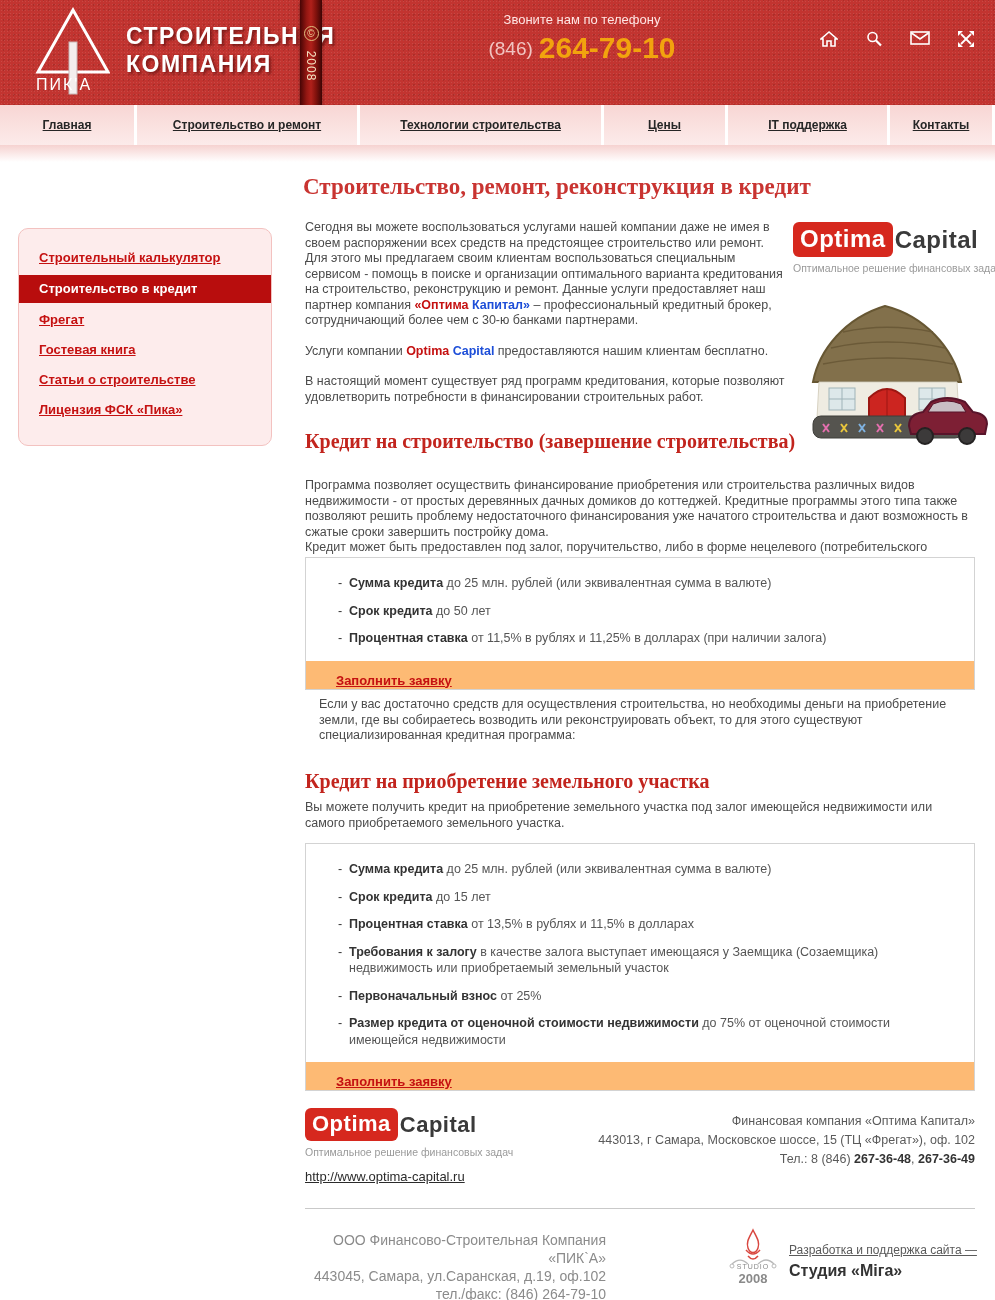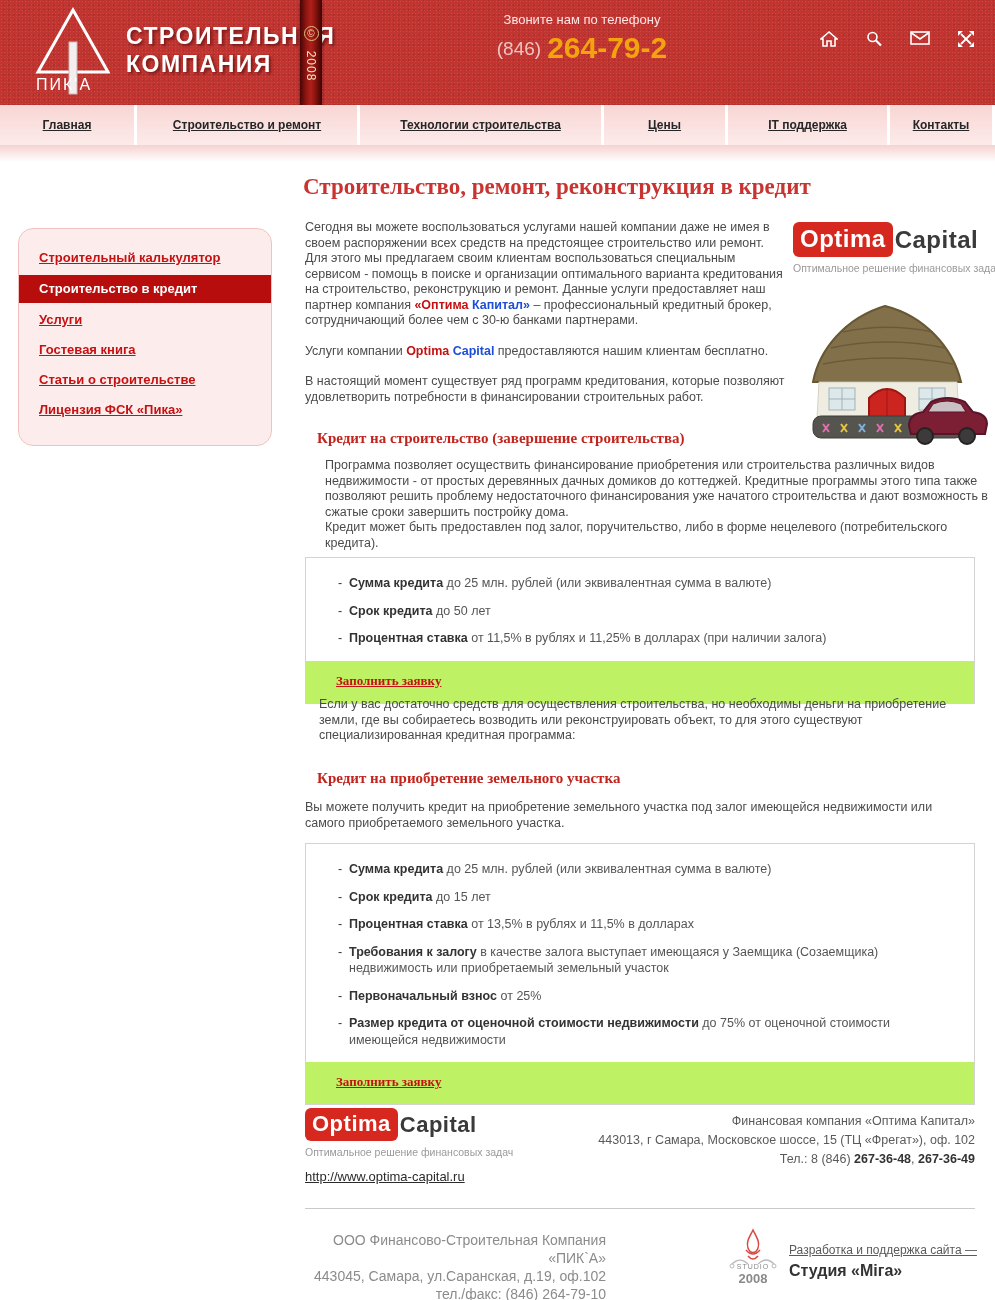--- a/index.html
+++ b/index.html
@@ -36,21 +36,21 @@
   .nav { position:absolute; left:0; top:105px; width:995px; height:24px; background:#fff; display:flex; }
   .nav-item { height:40px; display:flex; align-items:center; justify-content:center;
     background:linear-gradient(#f8d6d4, #fcebea); cursor:pointer; }
   .nav-item + .nav-item { margin-left:3px; }
   .nav-item span { font-size:12px; font-weight:bold; color:#262626; text-decoration:underline; }
   .nav-fade { position:absolute; left:0; top:145px; width:995px; height:17px;
     background:linear-gradient(#f6d2d0,#ffffff); }
 
   
   .sidebar { position:absolute; left:18px; top:228px; width:254px; min-height:218px;
-    background:#fdecec; border:1px solid #f3c2c0; border-radius:15px; padding:14px 0 16px; }
+    background:#fdecec; border:1px solid #f3c2c0; border-radius:10px; padding:14px 0 16px; }
   .side-item { display:block; height:30px; line-height:30px; padding-left:20px;
     color:#c51111; font-size:13px; font-weight:bold; text-decoration:underline; cursor:pointer; }
   .side-item.active { background:#b80d0d; color:#fff; text-decoration:none; height:28px; line-height:28px;
     margin:2px 0; cursor:default; }
 
   
   .page-title { position:absolute; left:303px; top:174px; font-family:"Liberation Serif", serif;
     font-size:23px; color:#c93431; }
   .body-text { font-size:12.5px; line-height:15.5px; color:#4b4b4b; }
   .intro { position:absolute; left:305px; top:220px; width:482px; }
@@ -61,35 +61,35 @@
   .optima-block { position:absolute; left:793px; top:222px; width:196px; }
   .optima-logo { display:flex; align-items:center; }
   .optima-logo .o-red { background:#d6281e; color:#fff; font-weight:bold; font-size:24px;
     padding:3px 7px 4px; border-radius:6px; letter-spacing:0.5px; }
   .optima-logo .o-dark { color:#3a3a3a; font-weight:bold; font-size:24px; margin-left:2px; letter-spacing:0.5px; }
   .optima-tagline { margin-top:5px; font-size:10.5px; color:#9a9a9a; white-space:nowrap; }
 
   .house { margin-top:14px; }
 
   .section-heading { position:absolute; left:305px; font-family:"Liberation Serif", serif;
-    font-size:15px; font-weight:bold; color:#c2241d;margin-left:12px; }
+    font-size:20px; font-weight:bold; color:#c2241d; }
   .h-credit1 { top:430px; }
-  .p-credit1 { position:absolute; left:305px; top:458px; width:668px;margin-left:20px; }
+  .p-credit1 { position:absolute; left:305px; top:478px; width:668px; }
   .h-credit2 { top:770px; }
   .p-between { position:absolute; left:319px; top:697px; width:668px; }
   .p-credit2 { position:absolute; left:305px; top:800px; width:668px; }
 
   .credit-box { position:absolute; left:305px; width:670px; background:#fff; border:1px solid #d3d3d3; }
   .box1 { top:557px; }
   .box2 { top:843px; }
   .credit-box .bullets { padding:17px 26px 3px 30px; }
   .li { position:relative; padding-left:13px; margin-bottom:11px; font-size:12.5px; line-height:16.5px; color:#555; }
   .li .dash { position:absolute; left:2px; color:#333; }
   .li b { color:#333; }
-  .box-footer { background:#bef264; padding:10px 0 14px 30px;font-family:Liberation Serif, serif; }
+  .box-footer { background:#fdba74; padding:10px 0 0 30px; }
   .apply-link { color:#c51111; font-size:13px; font-weight:bold; text-decoration:underline; cursor:pointer; }
 
   
   .f-optima { position:absolute; left:305px; top:1108px; }
   .f-optima .optima-logo .o-red { font-size:22px; }
   .f-optima .optima-logo .o-dark { font-size:22px; }
   .f-url { display:inline-block; margin-top:11px; font-size:13px; color:#2b2b2b; text-decoration:underline; cursor:pointer;text-align:center; }
   .f-address { position:absolute; left:520px; top:1112px; width:455px; text-align:right;
     font-size:12.5px; color:#5a5a5a; line-height:19px; }
   .f-address b { color:#333; }
@@ -121,21 +121,21 @@
     </div>
 
     <div class="ribbon">
       <div class="copy-circle">©</div>
       <div class="ribbon-year">2008</div>
     </div>
 
     <div class="phone-block">
       <div class="phone-label">Звоните нам по телефону</div>
       <div class="phone-row">
-        <span class="phone-code">(846)</span><span class="phone-number">264-79-2</span>
+        <span class="phone-code">(846)</span><span class="phone-number">264-79-10</span>
       </div>
     </div>
 
     <div class="hdr-icons">
       <svg width="18" height="18" viewBox="0 0 18 18">
         <polygon points="9,2 1,9 3,9 3,16 7,16 7,11 11,11 11,16 15,16 15,9 17,9" fill="none" stroke="#fff" stroke-width="1.6"></polygon>
       </svg>
       <svg width="18" height="18" viewBox="0 0 18 18">
         <circle cx="7.5" cy="7" r="4.5" fill="none" stroke="#fff" stroke-width="1.6"></circle>
         <line x1="11" y1="10.5" x2="16" y2="15.5" stroke="#fff" stroke-width="2.2"></line>
@@ -173,21 +173,21 @@
       </div>
     <div class="nav-item" style="width:102px">
         <span>Контакты</span>
       </div>
   </div>
   <div class="nav-fade"></div>
 
   <div class="sidebar">
     <a class="side-item">Строительный калькулятор</a>
     <div class="side-item active">Строительство в кредит</div>
-    <a class="side-item">Услуги</a>
+    <a class="side-item">Фрегат</a>
     <a class="side-item">Гостевая книга</a>
     <a class="side-item">Статьи о строительстве</a>
     <a class="side-item">Лицензия ФСК «Пика»</a>
   </div>
 
   <h1 class="page-title">Строительство, ремонт, реконструкция в кредит</h1>
 
   <div class="intro body-text">
     <p><span>Сегодня вы можете воспользоваться услугами нашей компании даже не имея в своем распоряжении всех средств на предстоящее строительство или ремонт. Для этого мы предлагаем своим клиентам воспользоваться специальным сервисом - помощь в поиске и организации оптимального варианта кредитования на строительство, реконструкцию и ремонт. Данные услуги предоставляет наш партнер компания </span><span class="b-red">«Оптима</span><span class="b-dark"> Капитал»</span><span> – профессиональный кредитный брокер, сотрудничающий более чем с 30-ю банками партнерами.</span></p>
     <p><span>Услуги компании </span><span class="b-red">Optima</span><span class="b-dark"> Capital</span><span> предоставляются нашим клиентам бесплатно.</span></p>

